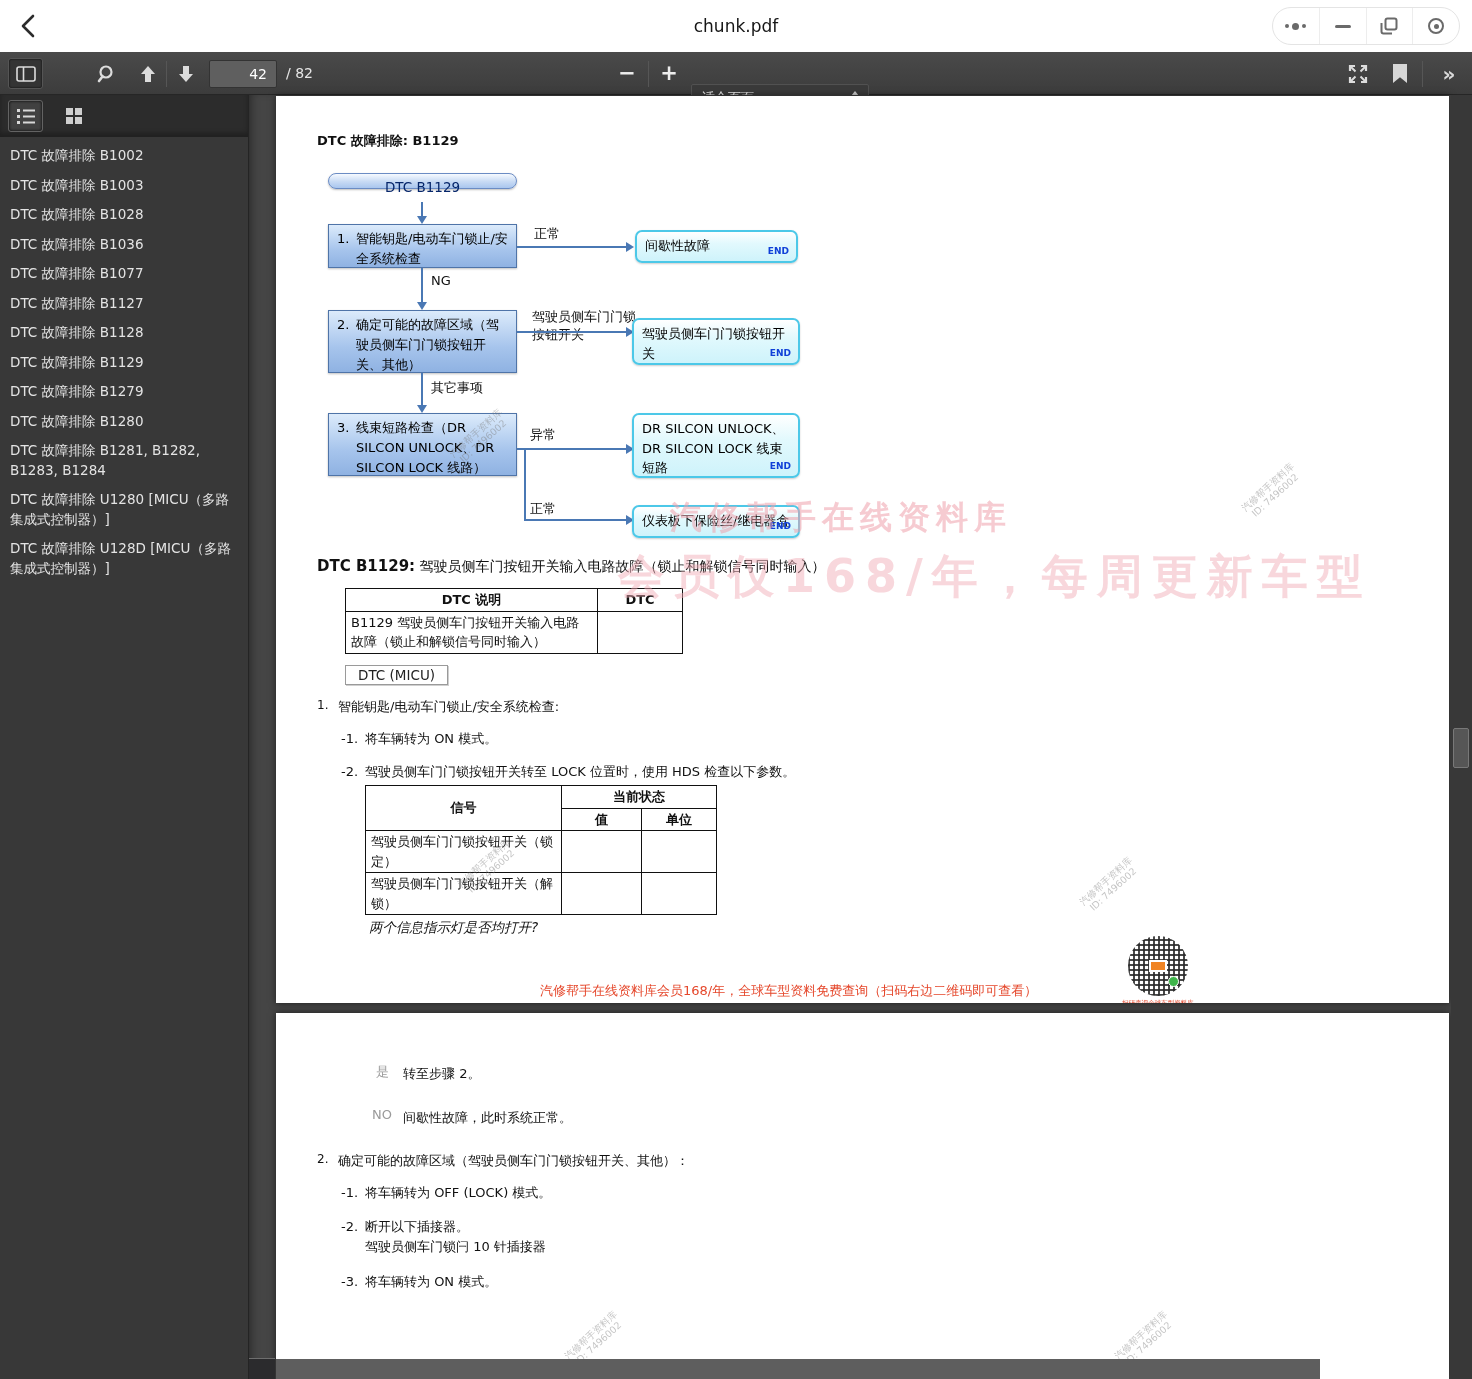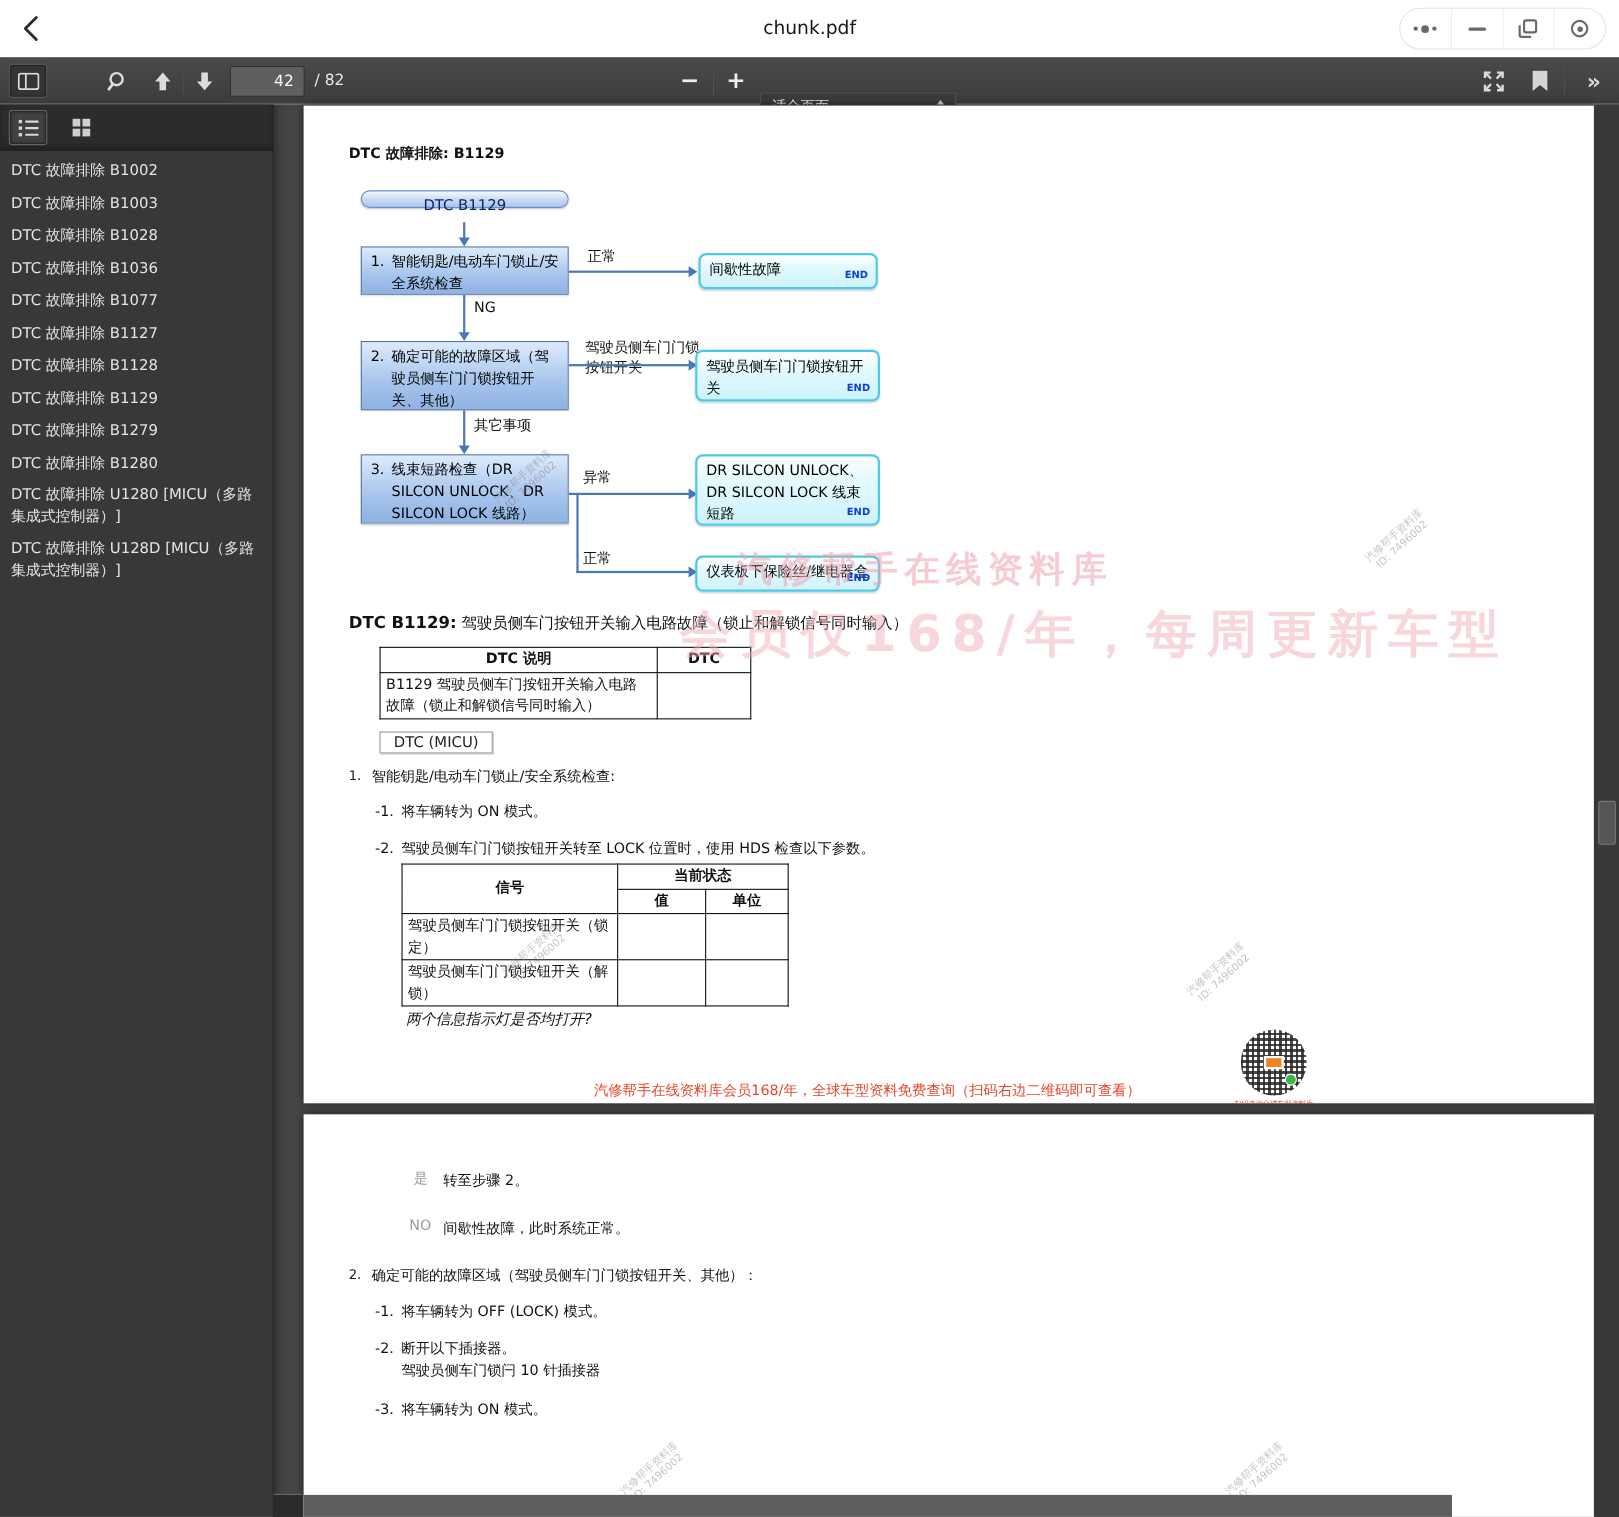--- a/index.html
+++ b/index.html
@@ -233,20 +233,21 @@
       <div class="sb-item">DTC 故障排除 B1002</div>
       <div class="sb-item">DTC 故障排除 B1003</div>
       <div class="sb-item">DTC 故障排除 B1028</div>
       <div class="sb-item">DTC 故障排除 B1036</div>
       <div class="sb-item">DTC 故障排除 B1077</div>
       <div class="sb-item">DTC 故障排除 B1127</div>
       <div class="sb-item">DTC 故障排除 B1128</div>
       <div class="sb-item">DTC 故障排除 B1129</div>
       <div class="sb-item">DTC 故障排除 B1279</div>
       <div class="sb-item">DTC 故障排除 B1280</div>
+      <div class="sb-item">DTC 故障排除 B1281, B1282, B1283, B1284</div>
       <div class="sb-item">DTC 故障排除 U1280 [MICU（多路集成式控制器）]</div>
       <div class="sb-item">DTC 故障排除 U128D [MICU（多路集成式控制器）]</div>
     </div>
   </div>
 
   <div class="viewer">
 
     <div class="page page1">
       <div class="t bold" style="left:41px;top:36px;">DTC 故障排除: B1129</div>
 

